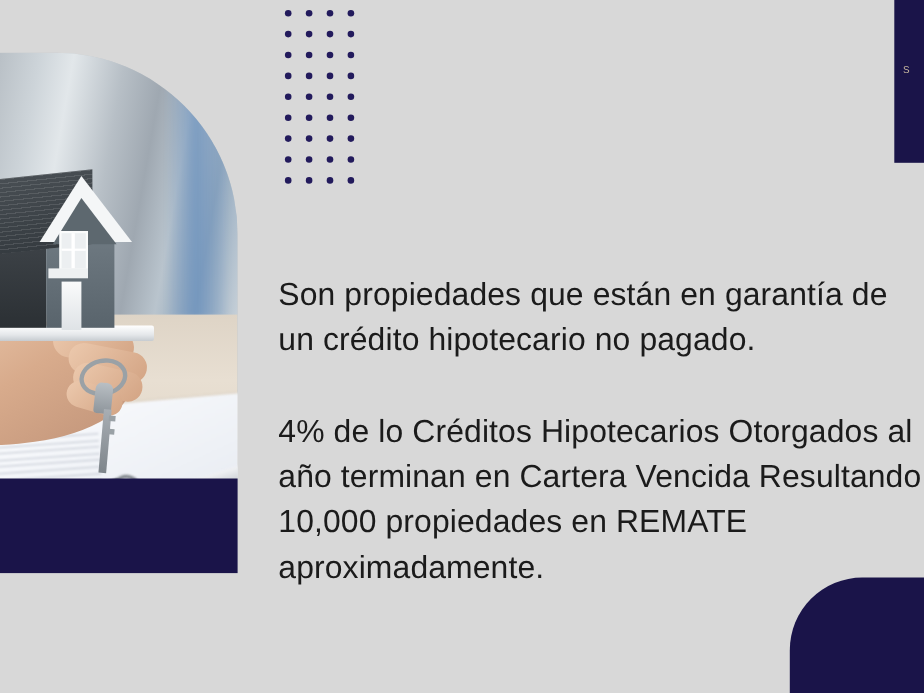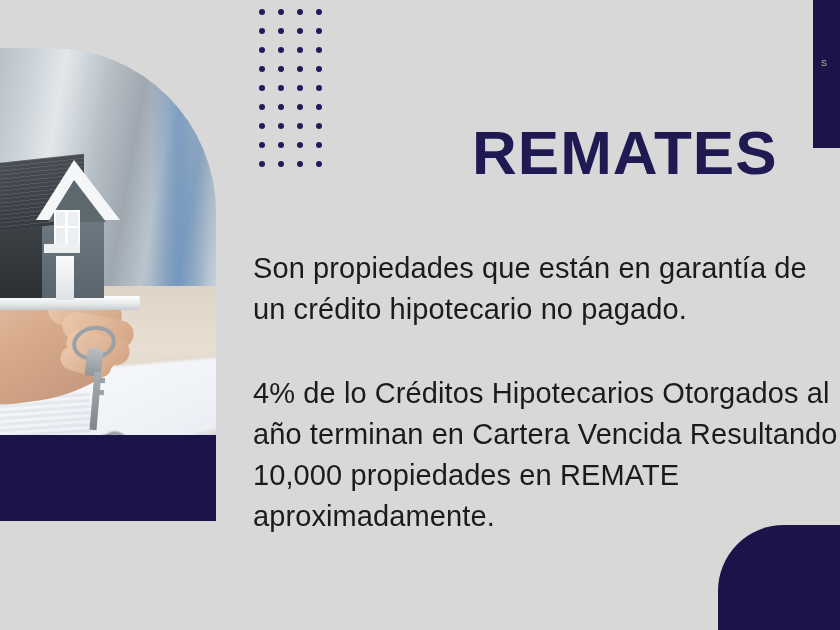--- a/index.html
+++ b/index.html
@@ -437,21 +437,20 @@
       <span style="background: rgb(34, 26, 92);"></span>
       <span style="background: rgb(34, 26, 92);"></span>
       <span style="background: rgb(34, 26, 92);"></span>
       <span style="background: rgb(34, 26, 92);"></span>
       <span style="background: rgb(34, 26, 92);"></span>
       <span style="background: rgb(34, 26, 92);"></span>
       <span style="background: rgb(34, 26, 92);"></span>
       <span style="background: rgb(34, 26, 92);"></span>
     </div>
 
-  <div class="title">REMATES</div>
 
   <div class="body-block">
     <div>
       <div class="para">Son propiedades que están en garantía de</div>
       <div class="para">un crédito hipotecario no pagado.</div>
     </div>
     <div>
       <div class="para gap">4% de lo Créditos Hipotecarios Otorgados al</div>
       <div class="para">año terminan en Cartera Vencida Resultando</div>
       <div class="para">10,000 propiedades en REMATE</div>

